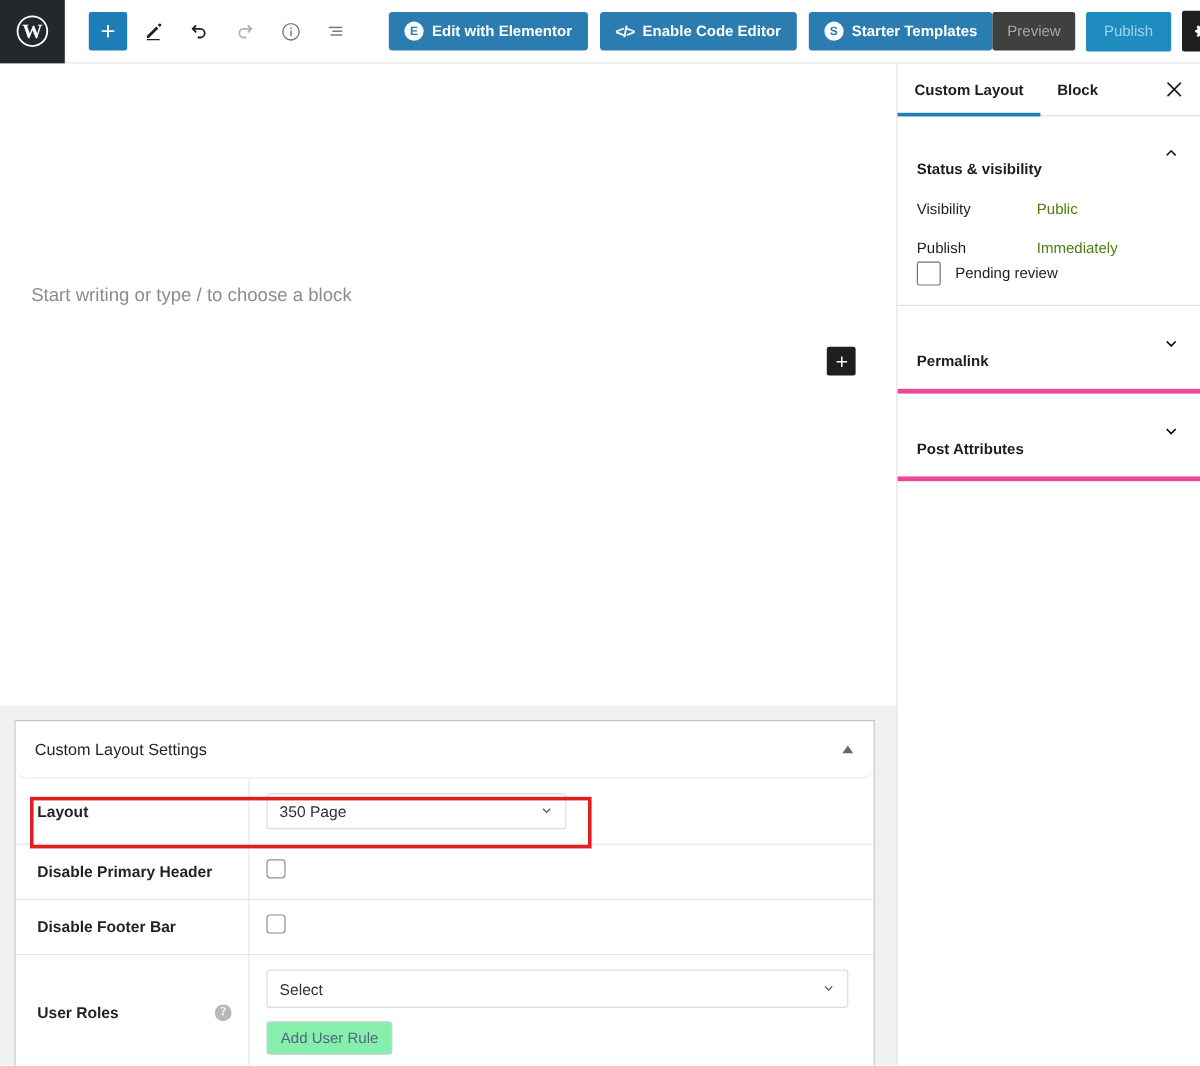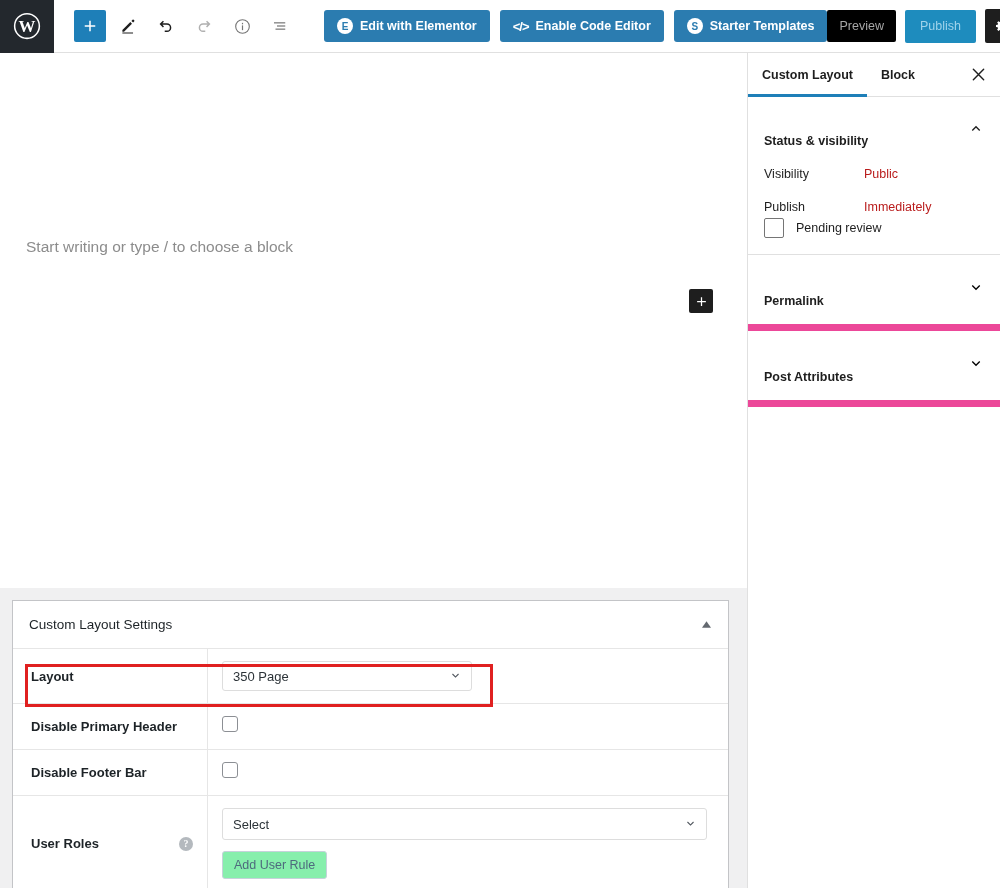--- a/index.html
+++ b/index.html
@@ -51,21 +51,21 @@
   }
   .blue-btn .codeicon {
     font-size: 13px; font-weight: 700; letter-spacing: -1px;
   }
 
   .tb-right {
     margin-left: auto; display: flex; align-items: center; gap: 9px;
     padding-right: 12px;
   }
   .preview-btn {
-    height: 32px; padding: 0 12px; background: #000000; border: none;
+    height: 32px; padding: 0 12px; background: #404040; border: none;
     color: #a7a7a7; font-size: 12.5px; border-radius: 2px; cursor: pointer;
     display: flex; align-items: center;
   }
   .publish-btn {
     height: 33px; padding: 0 15px; background: #1e8cbe; border: none;
     color: #9fd3ea; font-size: 12.5px; border-radius: 2px; cursor: pointer;
     display: flex; align-items: center;
   }
   .gear-btn {
     width: 34px; height: 34px; background: #1e1e1e; border: none;
@@ -103,20 +103,21 @@
     background: #f0f0f1;
   }
   .metabox {
     position: absolute; left: 12px; top: 12px; width: 717px;
     background: #ffffff; border: 1px solid #c3c4c7;
   }
   .mb-header {
     height: 48px; display: flex; align-items: center;
     padding: 0 16px; border-bottom: 1px solid #e6e6e6;
     position: relative;
+    border-radius: 10px;
   }
   .mb-header-title { font-size: 13.5px; color: #1d2327; font-weight: 400; }
   .mb-toggle {
     position: absolute; right: 12px; top: 50%; transform: translateY(-50%);
     width: 20px; height: 20px; background: none; border: none; cursor: pointer;
     display: flex; align-items: center; justify-content: center;
   }
   .mb-toggle svg { fill: #646970; }
 
   .mb-row { display: flex; min-height: 46px; border-bottom: 1px solid #e6e6e6; }
@@ -200,33 +201,33 @@
     display: flex; align-items: center; justify-content: space-between;
     cursor: pointer;
   }
   .sb-panel-title { font-size: 12.5px; font-weight: 600; color: #1e1e1e; margin-top: 23px; }
   .sb-panel-head svg { fill: #1e1e1e; }
 
   .sb-kv {
     display: flex; align-items: center; margin-top: 19px; font-size: 12.5px;
   }
   .sb-kv .k { width: 100px; flex: 0 0 100px; color: #1e1e1e; }
-  .sb-kv .v { color: #b91c1c; cursor: pointer; text-align: center; }
+  .sb-kv .v { color: #4d7c0f; cursor: pointer; text-align: center; }
 
   .sb-check {
     display: flex; align-items: center; gap: 12px; margin-top: 4px;
   }
   .sb-check .cb {
     width: 20px; height: 20px; border: 1px solid #757575;
     border-radius: 2px; background: #ffffff; cursor: pointer; flex: 0 0 20px;
   }
   .sb-check .lbl { font-size: 12.5px; color: #1e1e1e; }
 
   .sb-collapsed {
-    border-bottom: 7px solid #ec4899; padding: 16px;
+    border-bottom: 4px solid #ec4899; padding: 16px;
     display: flex; align-items: center; justify-content: space-between;
     cursor: pointer;
   }
 </style>
 </head>
 <body>
 
 <div id="app">
 
   <div class="toolbar">

